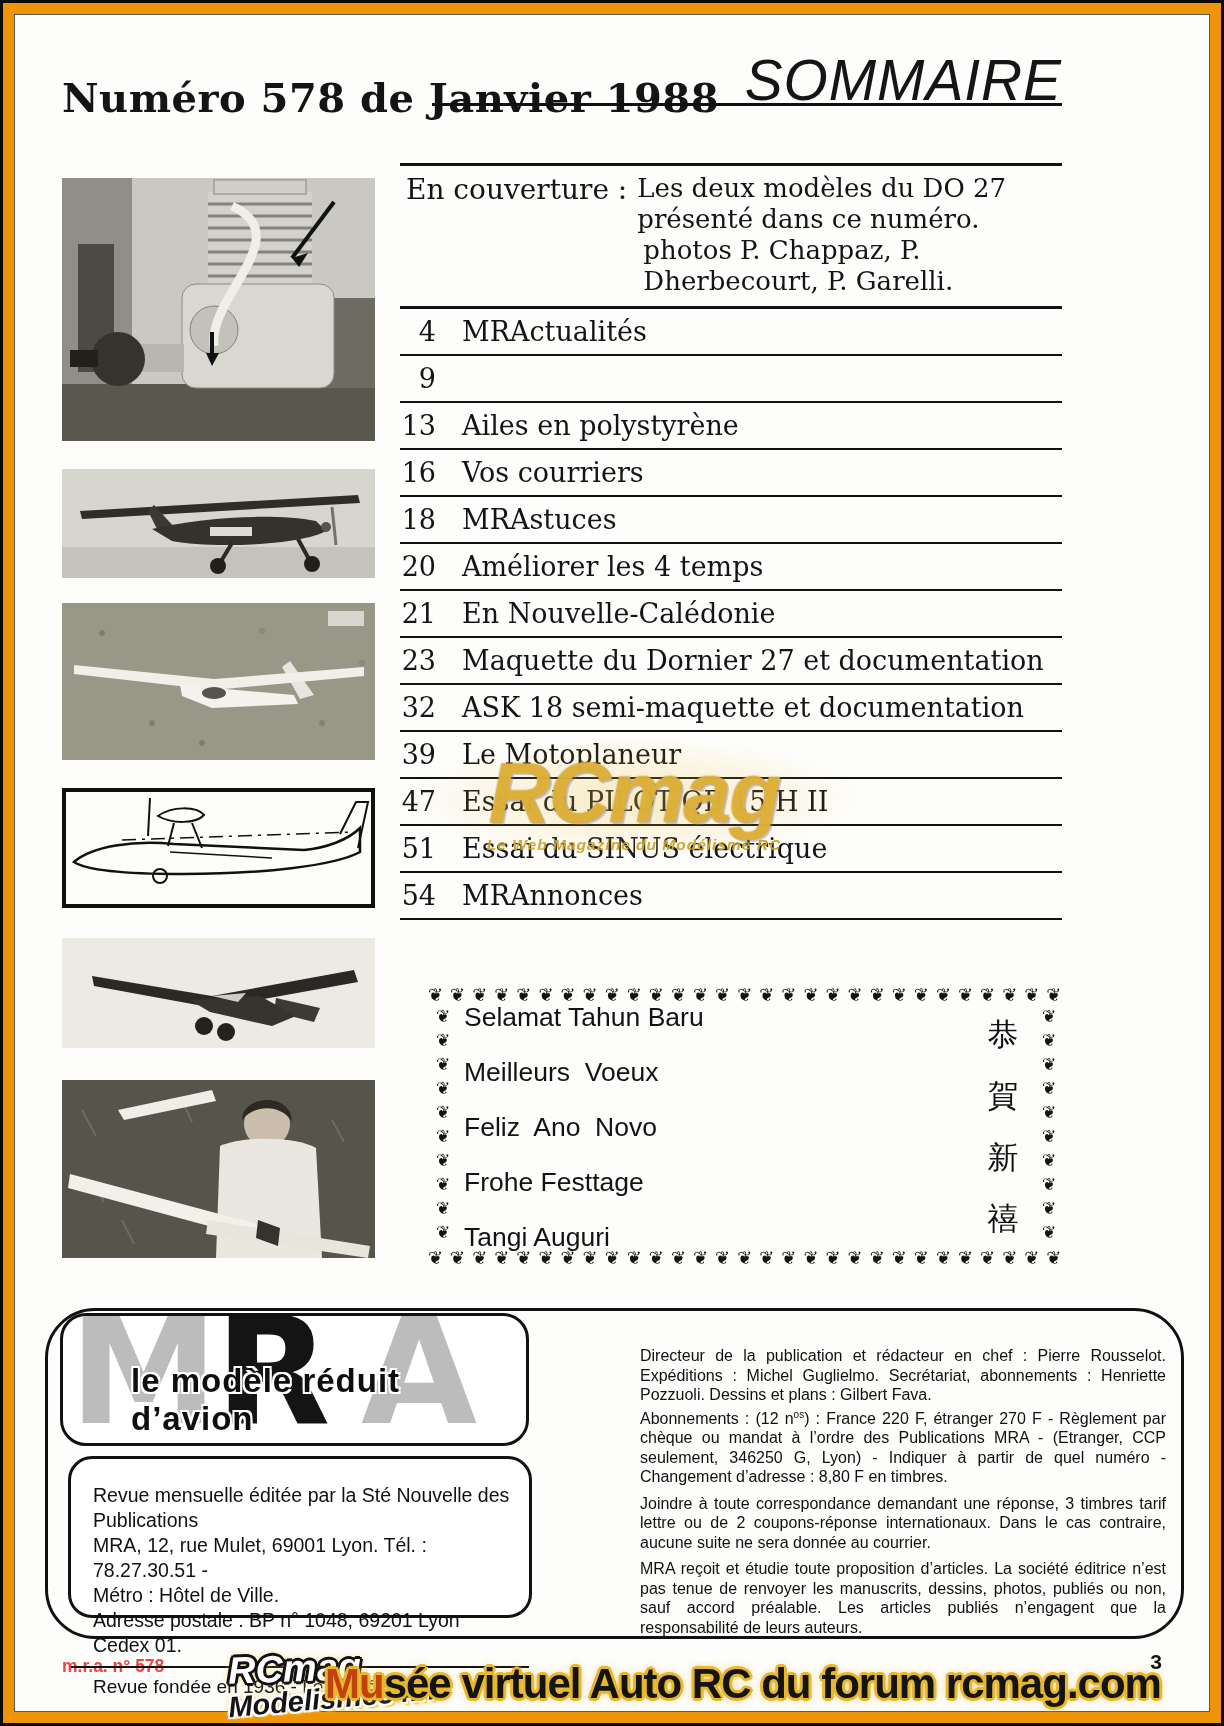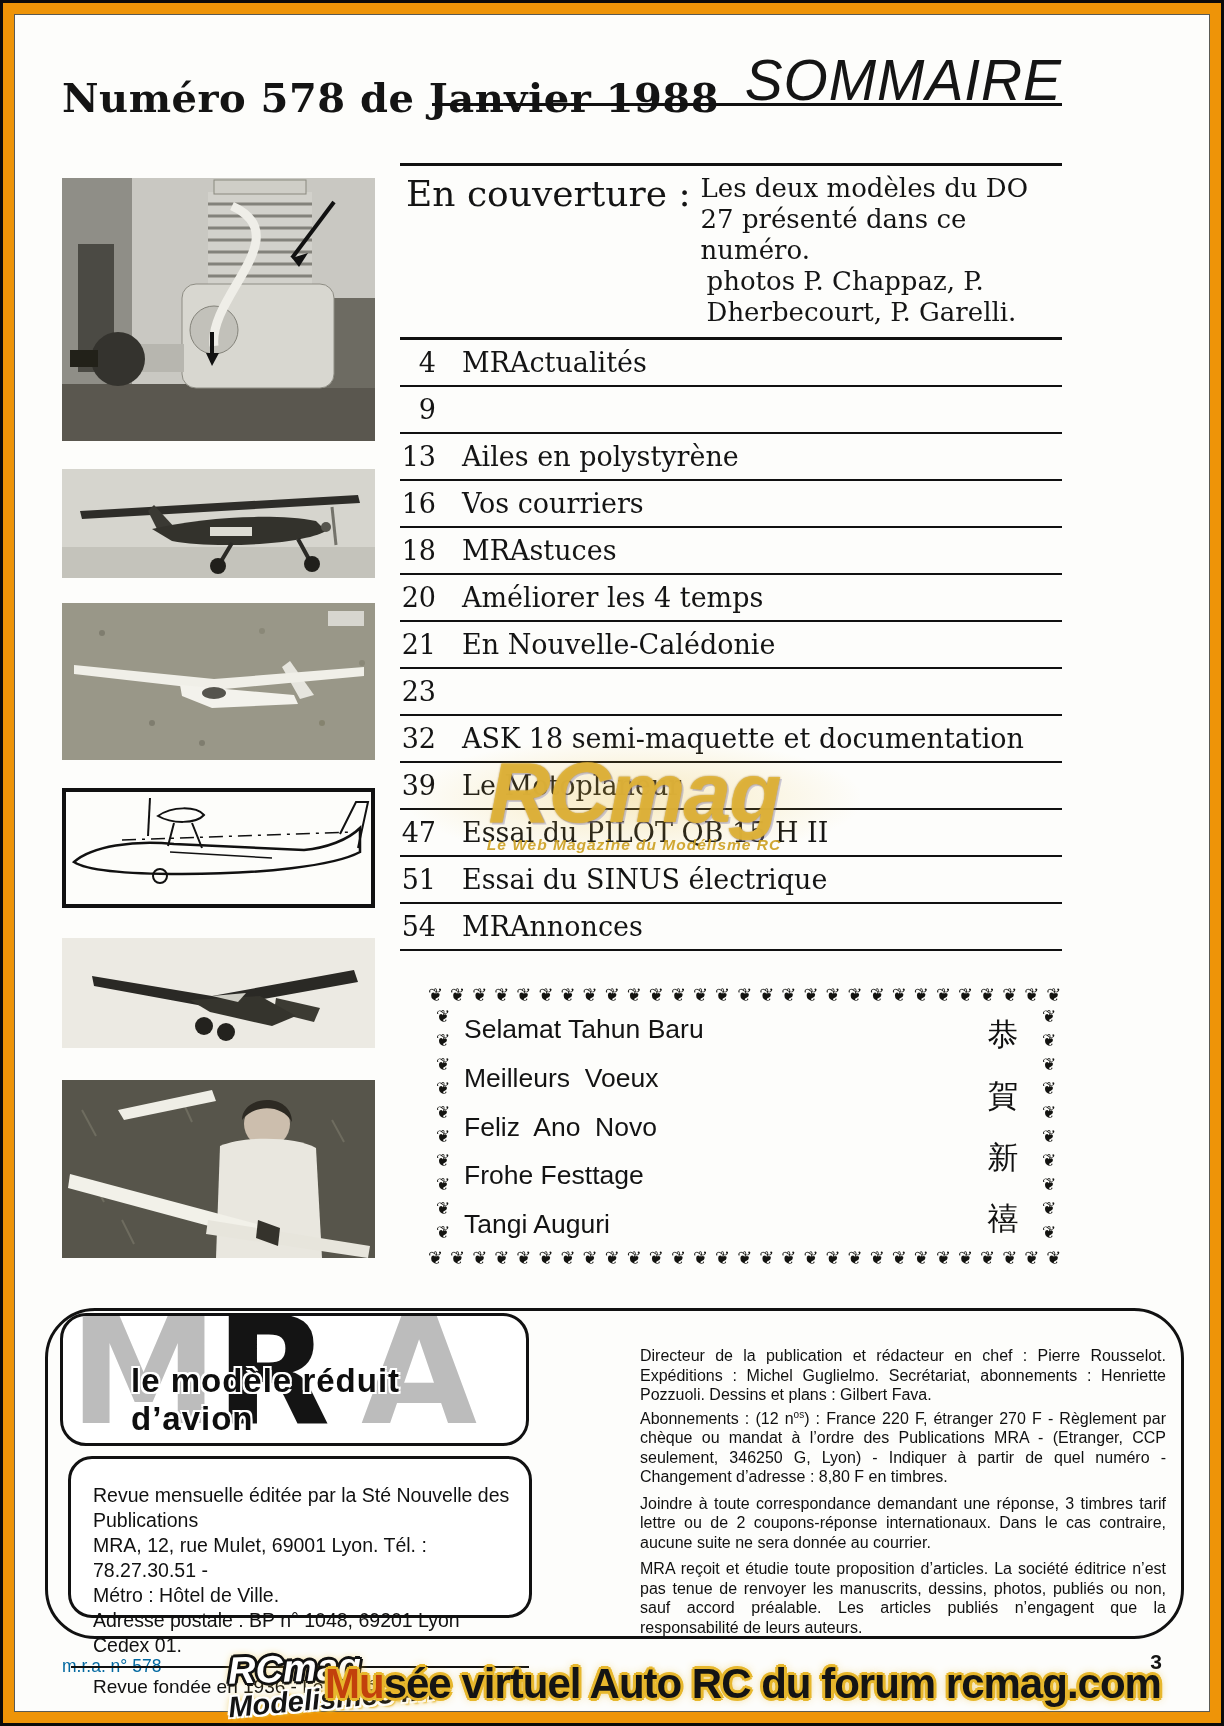--- a/index.html
+++ b/index.html
@@ -28,41 +28,41 @@
   
   .photo{position:absolute;left:62px;width:313px;overflow:hidden;}
   .photo svg{display:block;}
 
   
   .toc{position:absolute;left:400px;top:163px;width:662px;font-family:"DejaVu Serif",serif;}
   .cover-row{
     border-top:3px solid #111;border-bottom:3px solid #111;
     padding:7px 0 9px 6px;display:flex;align-items:flex-start;
   }
-  .cover-label{font-size:36px;white-space:nowrap;margin-right:10px;text-align:right;}
+  .cover-label{font-size:28px;white-space:nowrap;margin-right:10px;text-align:right;}
   .cover-lines{font-size:26px;line-height:31px;}
   .cover-line2{padding-left:6px;}
   .toc-row{height:45px;border-bottom:2px solid #111;display:flex;align-items:center;font-size:27px;}
   .toc-num{width:36px;text-align:right;flex:none;}
   .toc-title{margin-left:26px;white-space:nowrap;}
   .toc-extra{height:50px;border-bottom:2px solid #111;display:flex;align-items:center;font-size:27px;padding-left:2px;}
 
   
   .greet-box{position:absolute;left:428px;top:982px;width:634px;height:290px;}
   .vine-h{position:absolute;left:0;right:0;height:27px;overflow:hidden;white-space:nowrap;
     font-size:18px;letter-spacing:1px;line-height:27px;color:#131310;text-align:center;}
   .vine-top{top:0;}
   .vine-bottom{bottom:0;}
   .vine-v{position:absolute;top:24px;bottom:24px;width:24px;overflow:hidden;
     writing-mode:vertical-rl;text-orientation:upright;font-size:17px;line-height:24px;
     letter-spacing:4px;color:#131310;}
   .vine-left{left:2px;}
   .vine-right{right:2px;}
   .greet-grid{position:absolute;left:36px;right:30px;top:32px;bottom:32px;display:flex;}
-  .greet-col{display:flex;flex-direction:column;justify-content:space-between;}
+  .greet-col{display:flex;flex-direction:column;justify-content:center;gap:24px;}
   .greet-left{flex:1.15;}
   .greet-right{flex:1.25;align-items:center;}
   .greet-item{font-size:26.5px;color:#131313;white-space:pre;}
   .greet-mid{width:58px;display:flex;flex-direction:column;justify-content:space-between;
     align-items:center;font-size:31px;color:#101010;}
   .greet-cjk{letter-spacing:12px;white-space:pre;}
 
   
   .panel{position:absolute;left:45px;top:1308px;width:1133px;height:325px;
     border:3px solid #111;border-radius:50px;background:transparent;}
@@ -85,21 +85,21 @@
   .pub-founded{margin:8px -12px 0 -22px;padding:8px 0 0 22px;border-top:2px solid #111;
     font-size:19px;font-weight:400;color:#111;}
 
   .editorial{position:absolute;left:640px;top:1346px;width:526px;
     font-size:16px;line-height:19.5px;color:#101010;text-align:justify;z-index:2;}
   .editorial p{margin:0;}
   .editorial p.gap{margin-top:7px;}
   .editorial sup{font-size:10px;}
 
   
-  .footer-issue{position:absolute;left:62px;top:1656px;font-size:17.5px;font-weight:400;color:#0369a1;}
+  .footer-issue{position:absolute;left:62px;top:1656px;font-size:17.5px;font-weight:700;color:#ef4444;}
   .footer-page{position:absolute;left:1136px;top:1650px;width:26px;text-align:right;
     font-size:21px;font-weight:700;color:#131313;}
 
   
   .wm-center{position:absolute;left:408px;top:738px;width:452px;text-align:center;z-index:4;
     pointer-events:none;padding:14px 0 6px;
     background:radial-gradient(ellipse at center,rgba(235,190,60,.30),rgba(235,190,60,0) 72%);}
   .wm-center-big{font-size:86px;font-weight:800;font-style:italic;line-height:.95;
     letter-spacing:-2px;color:rgba(226,182,58,.88);
     text-shadow:0 0 2px rgba(160,115,20,.8),2px 2px 0 rgba(120,120,190,.35);}
@@ -249,20 +249,21 @@
   <div class="toc-row">
       <span class="toc-num">20</span>
       <span class="toc-title">Améliorer les 4 temps</span>
     </div>
   <div class="toc-row">
       <span class="toc-num">21</span>
       <span class="toc-title">En Nouvelle-Calédonie</span>
     </div>
   <div class="toc-row">
       <span class="toc-num">23</span>
+      <span class="toc-title">Maquette du Dornier 27 et documentation</span>
     </div>
   <div class="toc-row">
       <span class="toc-num">32</span>
       <span class="toc-title">ASK 18 semi-maquette et documentation</span>
     </div>
   <div class="toc-row">
       <span class="toc-num">39</span>
       <span class="toc-title">Le Motoplaneur</span>
     </div>
   <div class="toc-row">

